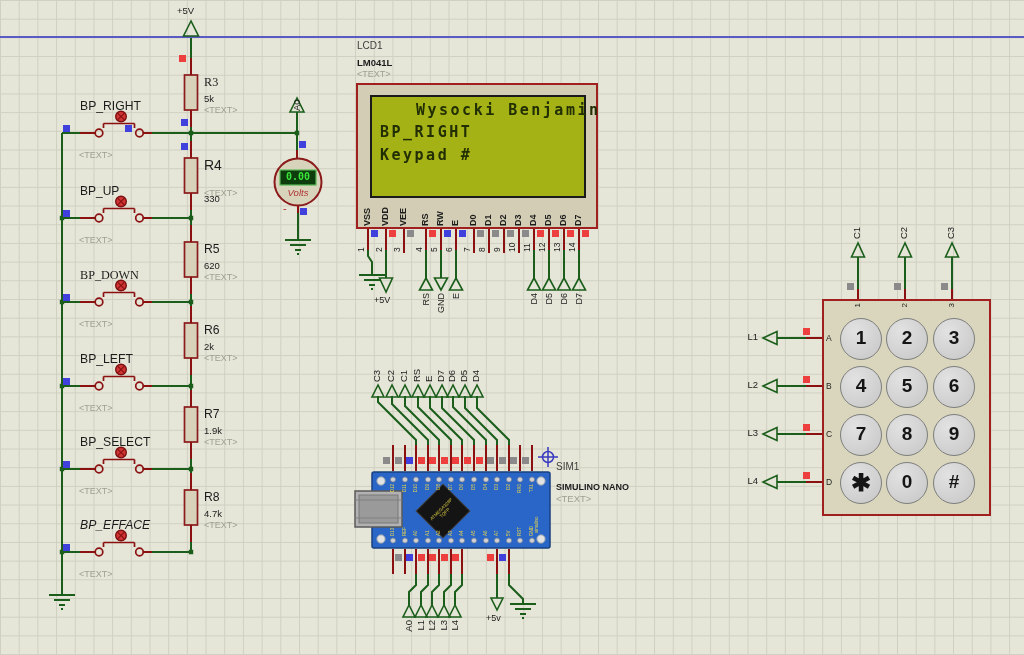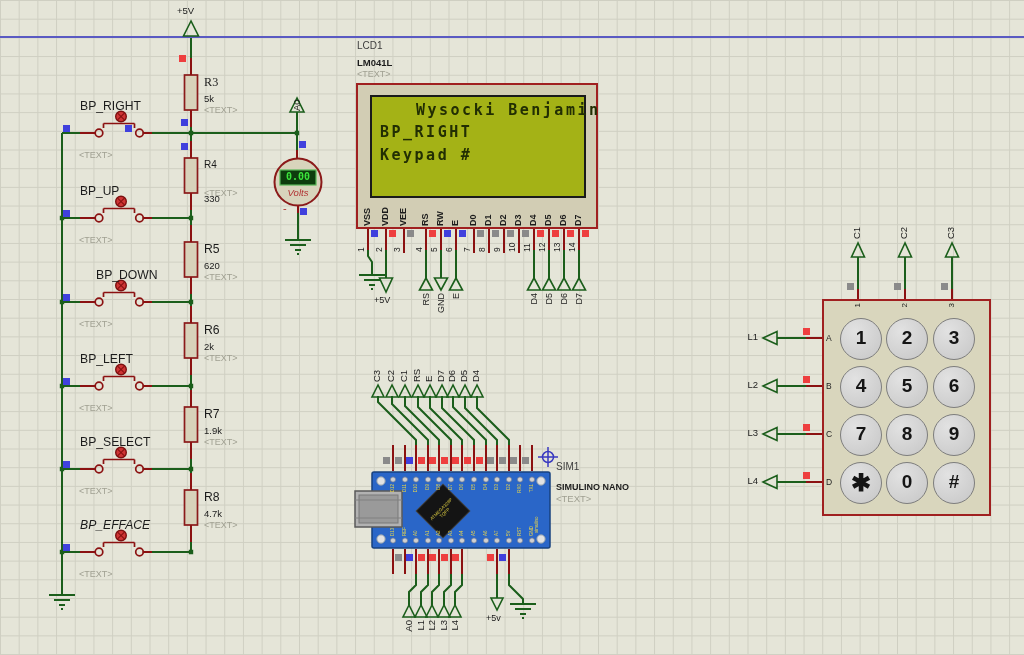--- a/index.html
+++ b/index.html
@@ -233,32 +233,32 @@
 
   <div class="chiptxt" style="left:443px;top:511px">
     <div>ATMEGA328P</div>
     <div>TQFP</div>
   </div>
   <div class="npinb" style="left:540px;top:527px">simulino</div>
 <div class="lbl" style="left: 80px; top: 100px; font-size: 12.2px;">BP_RIGHT</div>
     <div class="lbl xs gray" style="left: 79px; top: 149px;">&lt;TEXT&gt;</div>
     <div class="lbl" style="left: 80px; top: 185px; font-size: 12px;">BP_UP</div>
     <div class="lbl xs gray" style="left: 79px; top: 234px;">&lt;TEXT&gt;</div>
-    <div class="lbl" style="left: 96px; top: 269px; font-size: 12.2px;">BP_DOWN</div>
+    <div class="lbl" style="left: 80px; top: 269px; font-size: 12.2px; font-family: Liberation Serif, serif;">BP_DOWN</div>
     <div class="lbl xs gray" style="left: 79px; top: 318px;">&lt;TEXT&gt;</div>
     <div class="lbl" style="left: 80px; top: 353px; font-size: 12.2px;">BP_LEFT</div>
     <div class="lbl xs gray" style="left: 79px; top: 402px;">&lt;TEXT&gt;</div>
     <div class="lbl" style="left: 80px; top: 436px; font-size: 12.2px;">BP_SELECT</div>
     <div class="lbl xs gray" style="left: 79px; top: 485px;">&lt;TEXT&gt;</div>
     <div class="lbl" style="left: 80px; top: 519px; font-size: 12.2px; font-style: italic;">BP_EFFACE</div>
     <div class="lbl xs gray" style="left: 79px; top: 568px;">&lt;TEXT&gt;</div>
     <div class="lbl" style="left: 204px; top: 76px; font-size: 12.2px; font-family: Liberation Serif, serif;">R3</div>
     <div class="lbl sm" style="left: 204px; top: 93px;">5k</div>
     <div class="lbl xs gray" style="left: 204px; top: 104px;">&lt;TEXT&gt;</div>
-    <div class="lbl" style="left: 204px; top: 159px; font-size: 10px;">R4</div>
+    <div class="lbl" style="left: 204px; top: 159px; font-size: 14px;">R4</div>
     <div class="lbl sm" style="left: 204px; top: 164px; margin-top: 29px;">330</div>
     <div class="lbl xs gray" style="left: 204px; top: 187px;">&lt;TEXT&gt;</div>
     <div class="lbl" style="left: 204px; top: 243px; font-size: 12.2px;">R5</div>
     <div class="lbl sm" style="left: 204px; top: 260px;">620</div>
     <div class="lbl xs gray" style="left: 204px; top: 271px;">&lt;TEXT&gt;</div>
     <div class="lbl" style="left: 204px; top: 324px; font-size: 12.2px;">R6</div>
     <div class="lbl sm" style="left: 204px; top: 341px;">2k</div>
     <div class="lbl xs gray" style="left: 204px; top: 352px;">&lt;TEXT&gt;</div>
     <div class="lbl" style="left: 204px; top: 408px; font-size: 12.2px;">R7</div>
     <div class="lbl sm" style="left: 204px; top: 425px;">1.9k</div>

